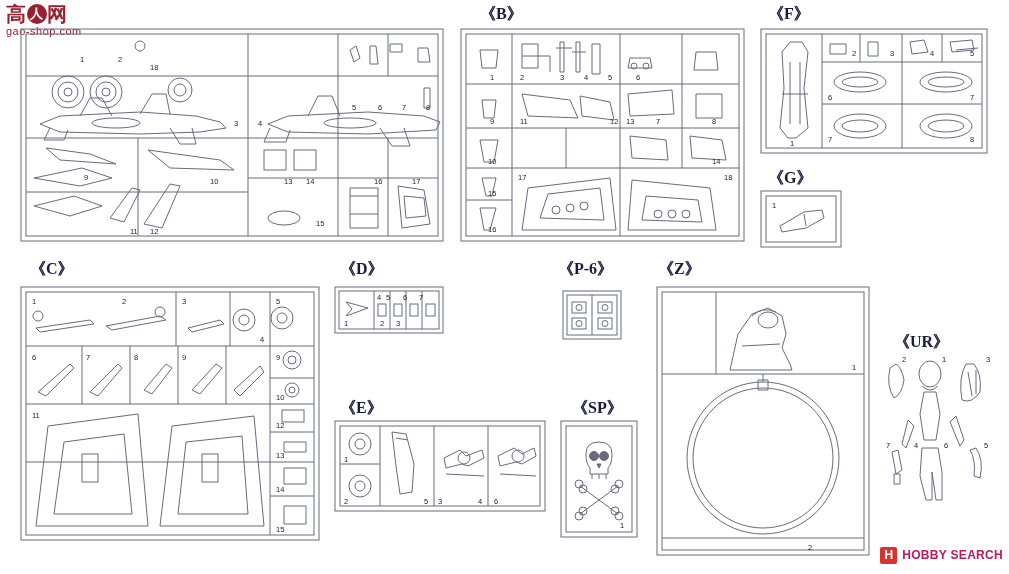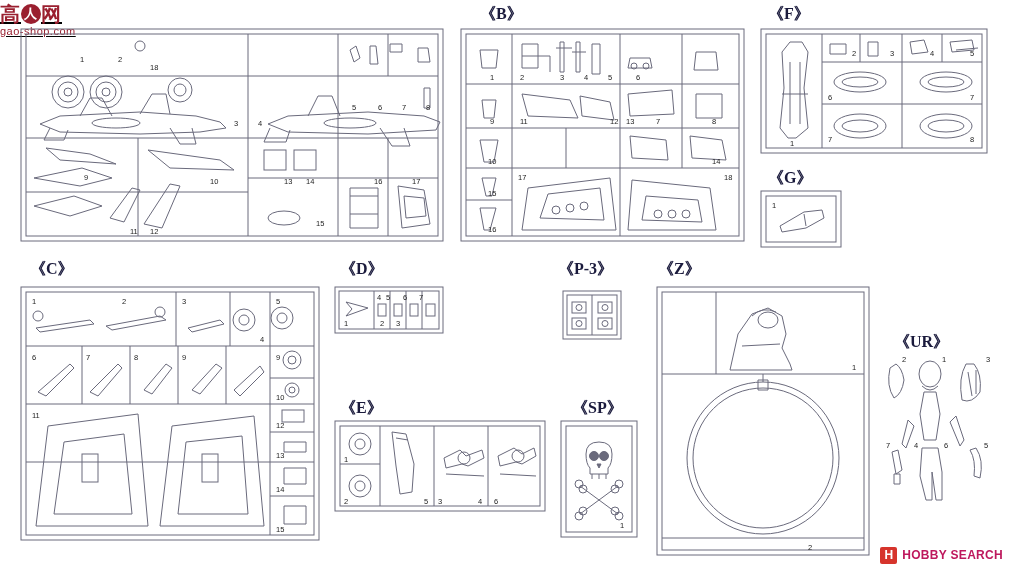--- a/index.html
+++ b/index.html
@@ -6,21 +6,21 @@
   body{
     width:1009px;height:574px;
     background:#ffffff;
     font-family:"Liberation Sans", sans-serif;
     position:relative;
     overflow:hidden;
   }
   #page{position:absolute;left:0;top:0;width:1009px;height:574px;}
 
   
-  .wm-tl{position:absolute;left:0;top:4px;width:92px;height:34px;text-decoration:underline;}
+  .wm-tl{position:absolute;left:6px;top:4px;width:92px;height:34px;}
   .wm-tl .cn{
     font-family:"DejaVu Sans", sans-serif;
     font-size:20px;font-weight:bold;color:#9a1f2f;letter-spacing:1px;
     line-height:20px;
   }
   .wm-tl .cn .circ{
     display:inline-block;width:20px;height:20px;border-radius:50%;
     background:#9a1f2f;color:#fff;text-align:center;line-height:20px;font-size:13px;
     vertical-align:top;
   }
@@ -385,21 +385,21 @@
         <text x="43" y="14">4</text>
           <text x="52" y="14">5</text>
         <text x="69" y="14">6</text>
           <text x="85" y="14">7</text>
         <text x="46" y="40">2</text>
           <text x="62" y="40">3</text>
       </g>
     </svg>
   </div>
 
-  <div class="glabel" style="left:558px;top:259px;">《P-3》</div>
+  <div class="glabel" style="left:558px;top:259px;">《P-6》</div>
   <div class="frame" style="left:562px;top:290px;width:60px;height:50px;">
     <svg viewBox="0 0 60 50" xmlns="http://www.w3.org/2000/svg">
       <g fill="none" stroke="#6a6a7c" stroke-width="1">
         <rect x="1" y="1" width="58" height="48"></rect>
         <rect x="5" y="5" width="50" height="40"></rect>
         <line x1="30" y1="5" x2="30" y2="45"></line>
         <rect x="10" y="12" width="14" height="11"></rect>
           <circle cx="17" cy="17.5" r="3"></circle>
         <rect x="36" y="12" width="14" height="11"></rect>
           <circle cx="43" cy="17.5" r="3"></circle>

